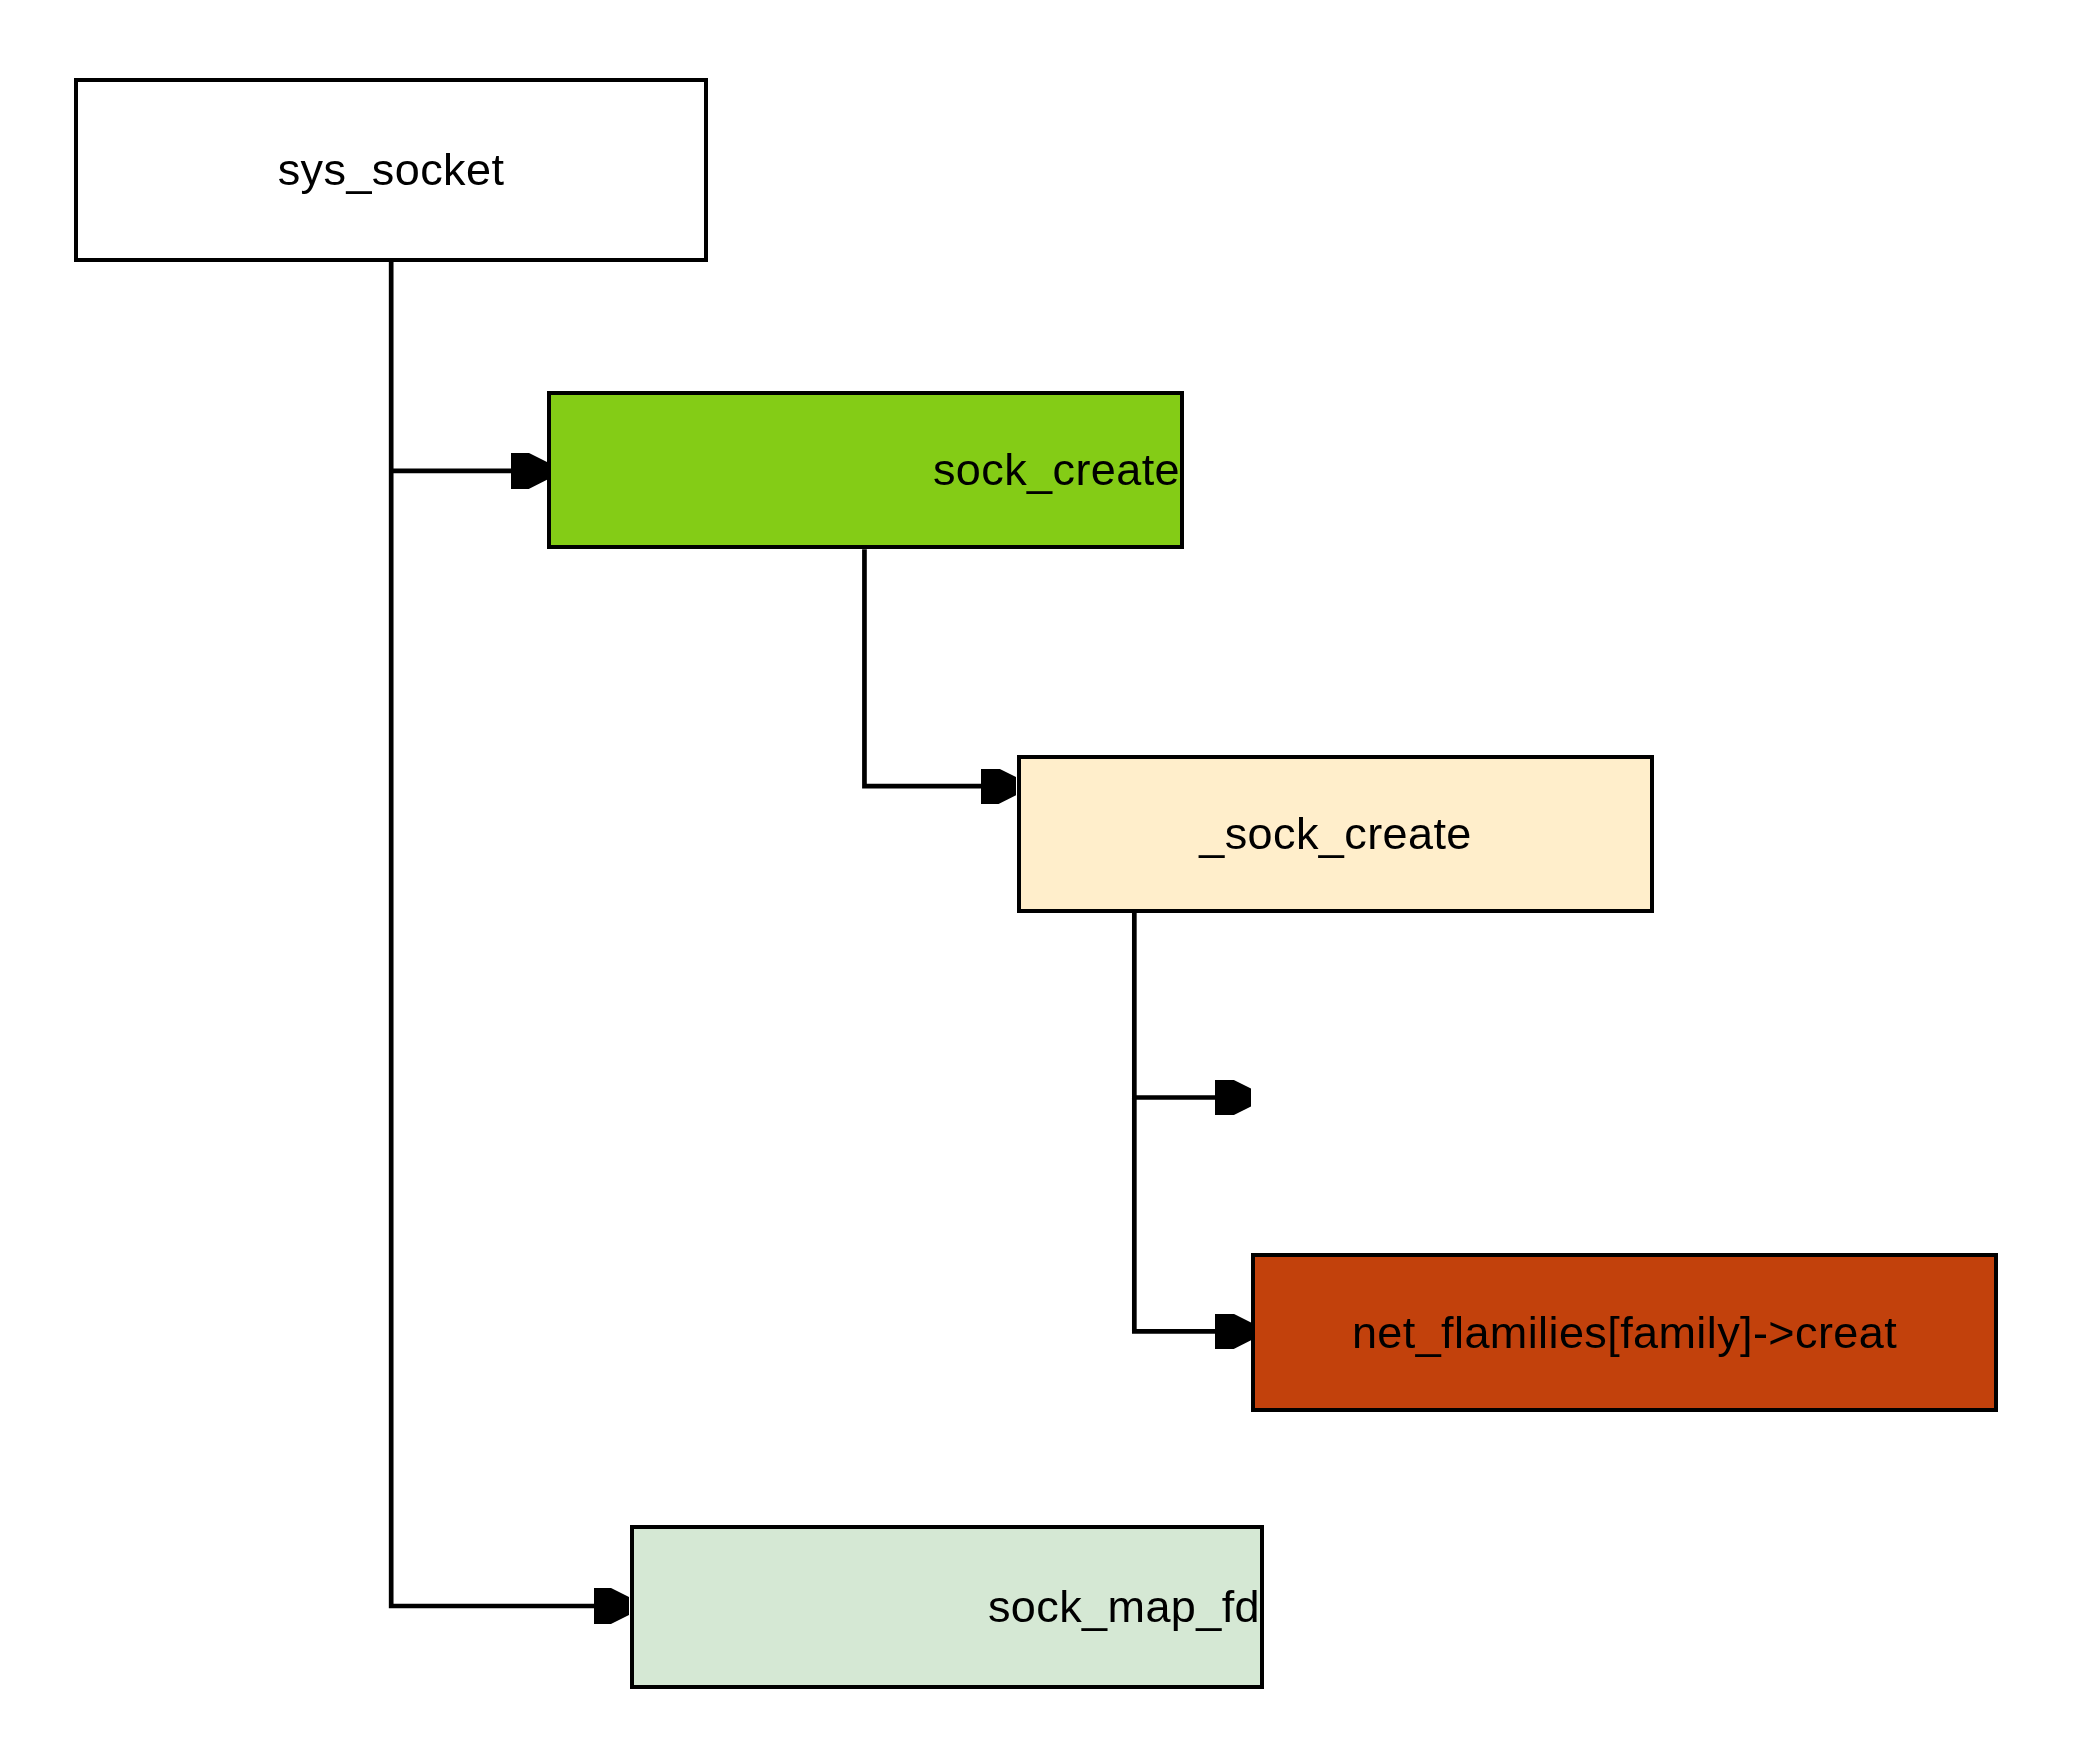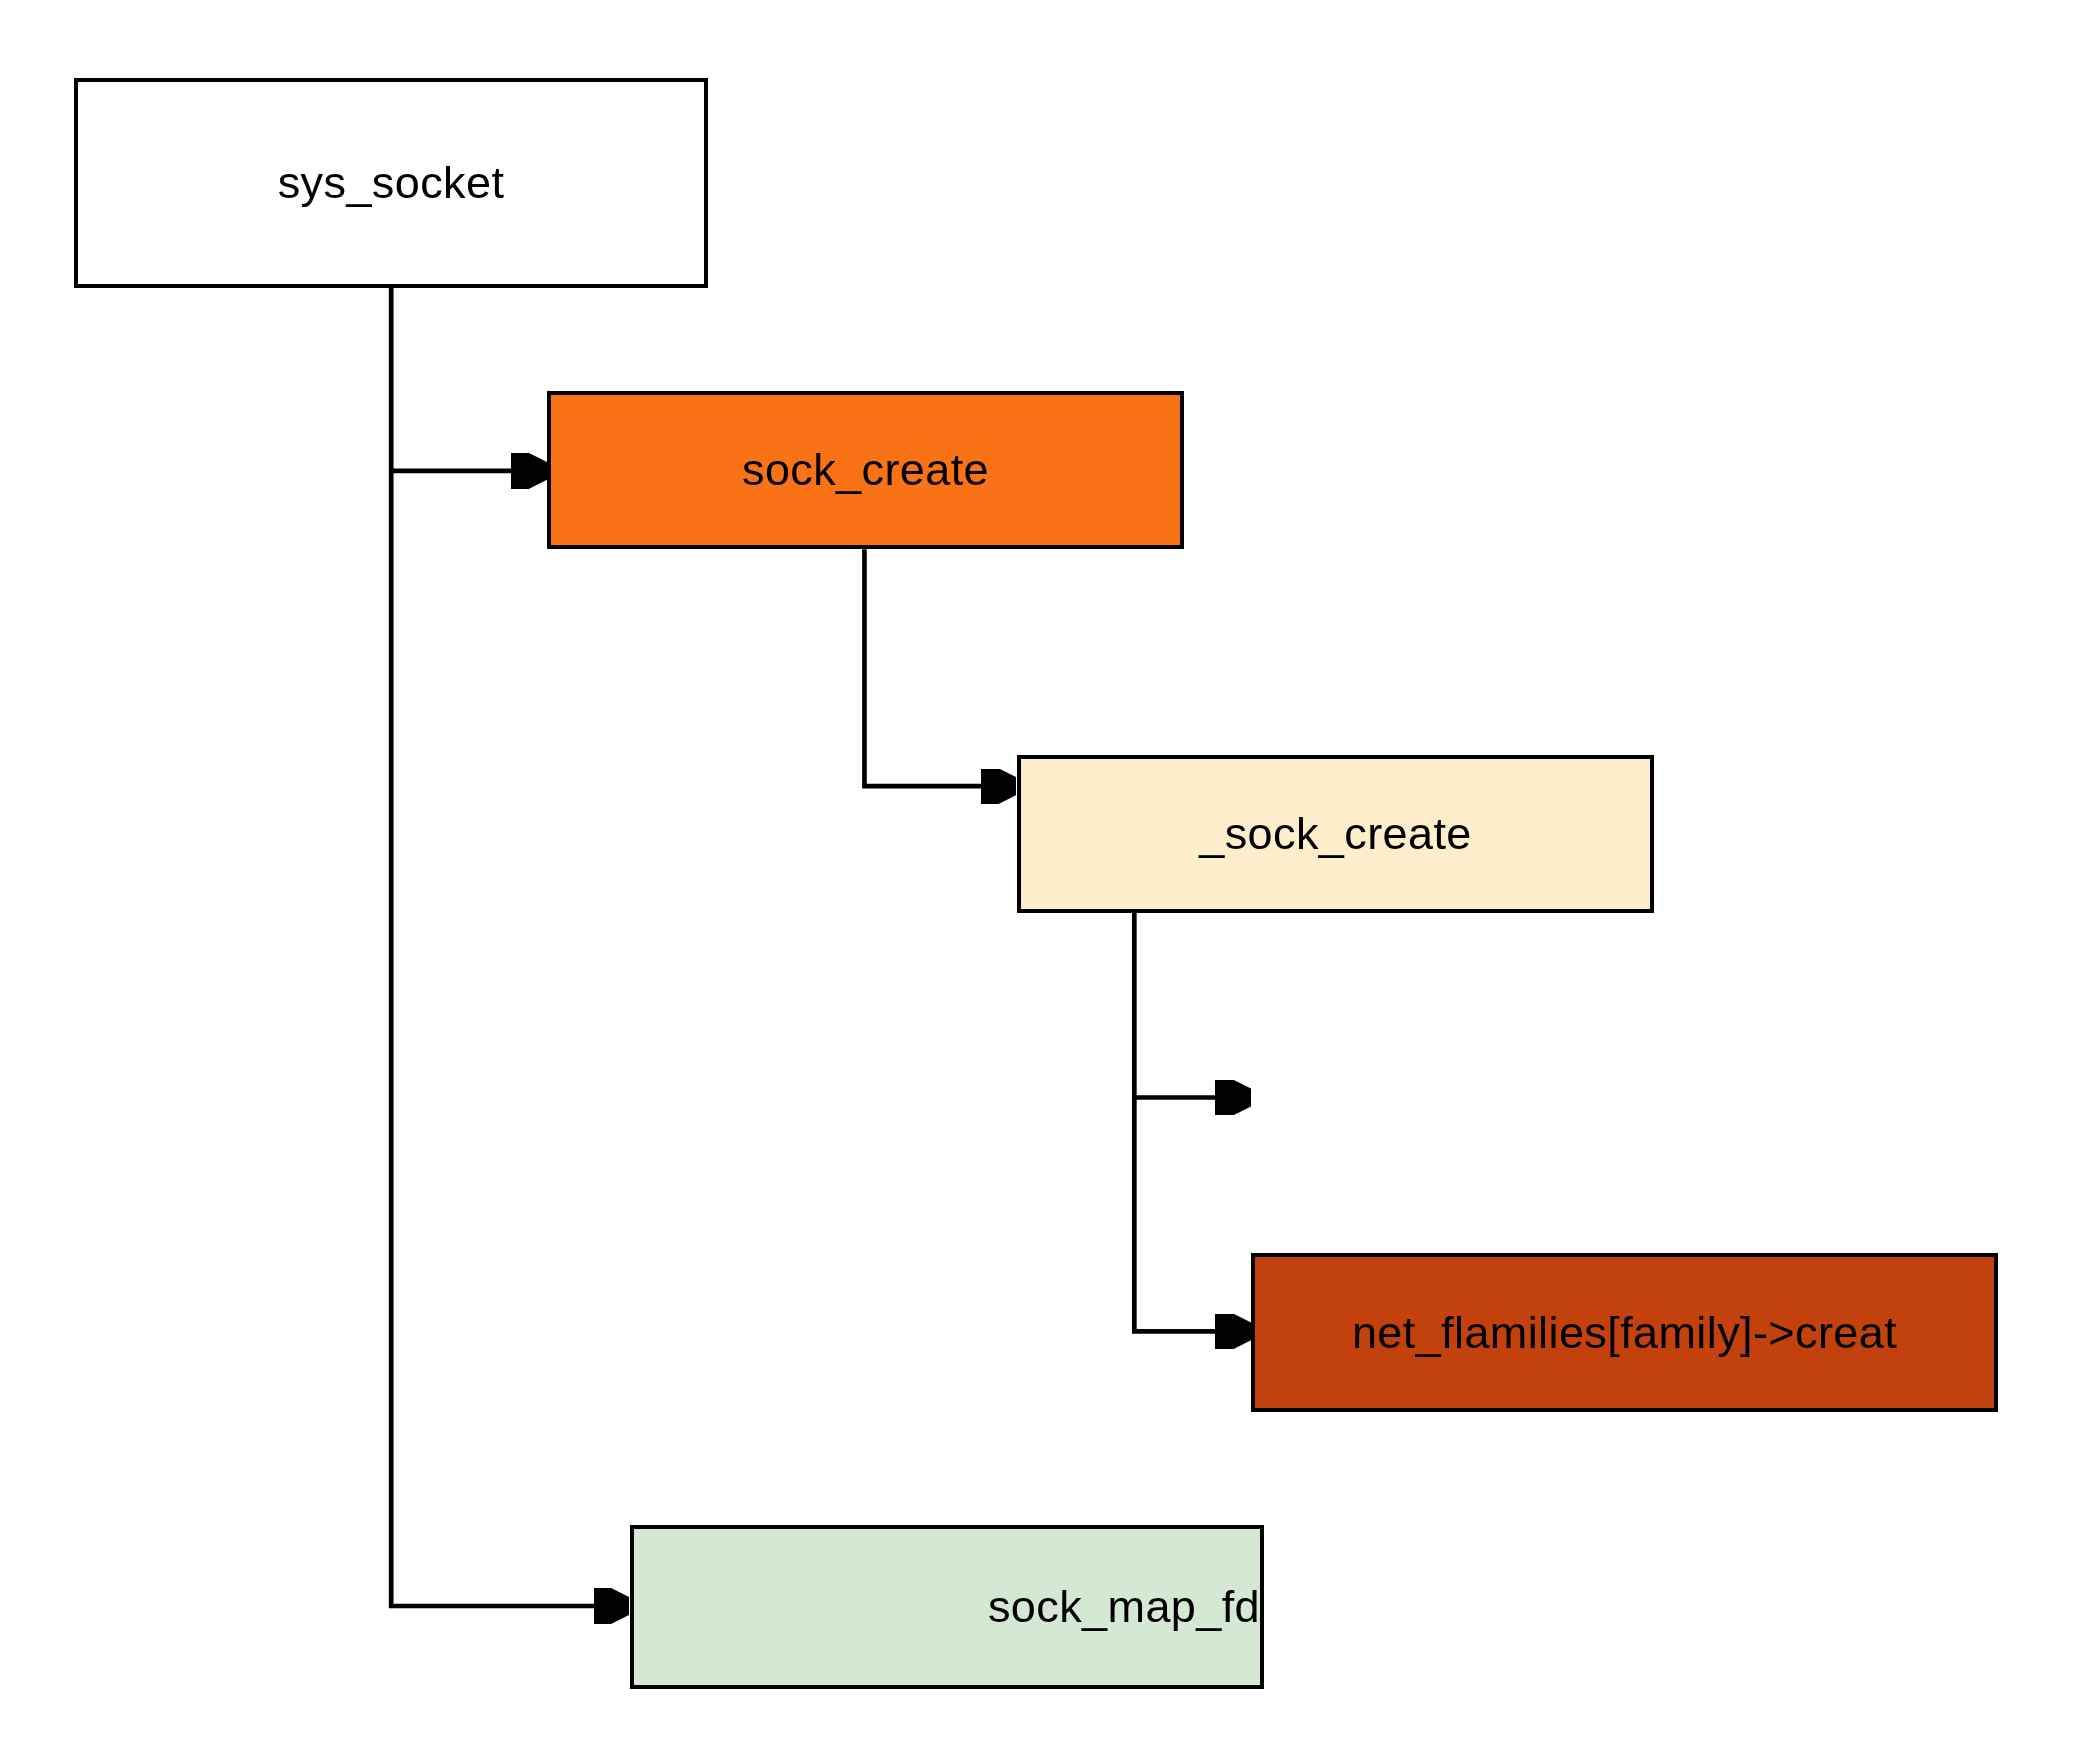--- a/index.html
+++ b/index.html
@@ -42,21 +42,21 @@
     background:#ffffff;
   }
   .node .label{
     font-size:45px;
     line-height:1.1;
     color:#000000;
     white-space:nowrap;
     letter-spacing:0.4px;
   }
   
-  .n-sys-socket   {left:74px;   top:78px;  width:634px; height:210px;}
+  .n-sys-socket   {left:74px;   top:78px;  width:634px; height:184px;}
   .n-sock-create  {left:547px;  top:391px;  width:637px; height:158px;}
   .n--sock-create {left:1017px; top:708px;  width:637px; height:158px;margin-top:47px;}
   .n-sock-alloc   {left:1251px; top:1017px; width:637px; height:158px;}
   .n-net-families {left:1251px; top:1253px; width:747px; height:159px;}
   .n-sock-map-fd  {left:630px;  top:1525px; width:634px; height:164px;justify-content:flex-end;}
 </style>
 </head>
 <body>
 
 <div class="canvas">
@@ -76,21 +76,21 @@
 
     <path d="M 1450 1107 L 1450 1403 L 1595 1403" marker-end="url(#arrow)"></path>
 
     <path d="M 1450 1403 L 1450 1702 L 1595 1702" marker-end="url(#arrow)"></path>
   </svg>
 
   <div class="node n-sys-socket" style="background-color: rgb(255, 255, 255);">
     <span class="label">sys_socket</span>
   </div>
 
-  <div class="node n-sock-create" style="background-color: #f97316;">
+  <div class="node n-sock-create" style="background-color: #84cc16; justify-content: flex-end;">
     <span class="label">sock_create</span>
   </div>
 
   <div class="node n--sock-create" style="background-color: rgb(255, 238, 203);">
     <span class="label">_sock_create</span>
   </div>
 
 
   <div class="node n-net-families" style="background-color: #c2410c;">
     <span class="label">net_flamilies[family]-&gt;creat</span>

